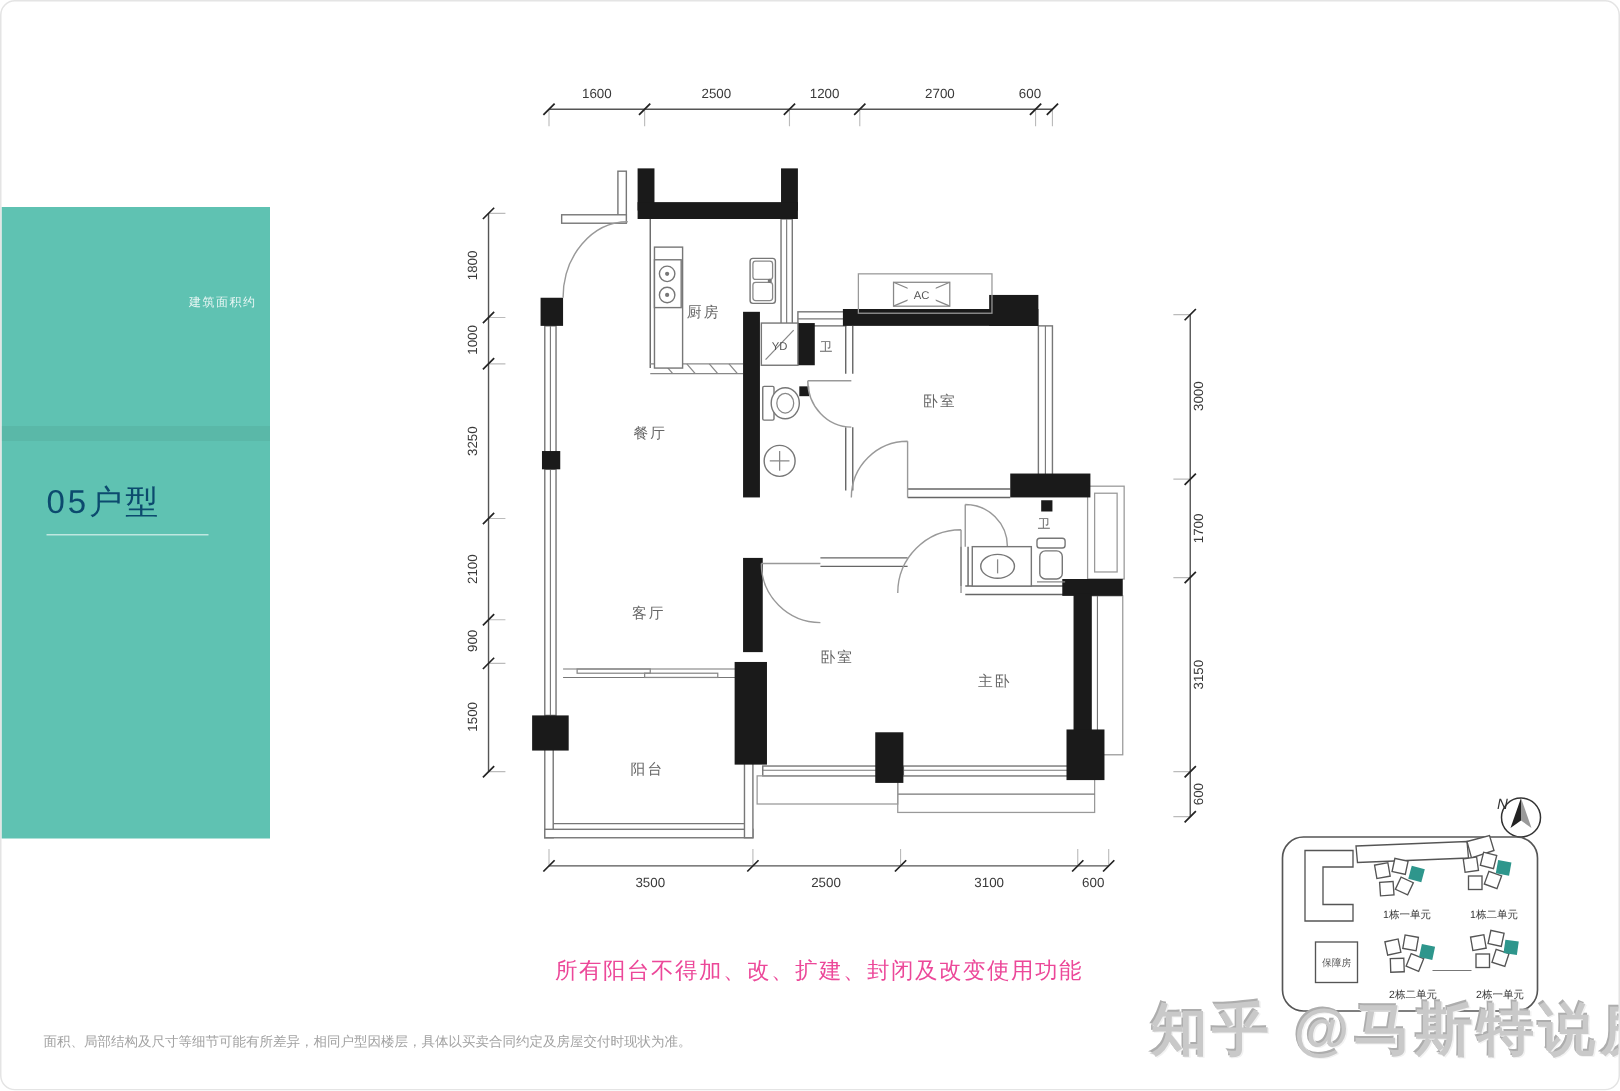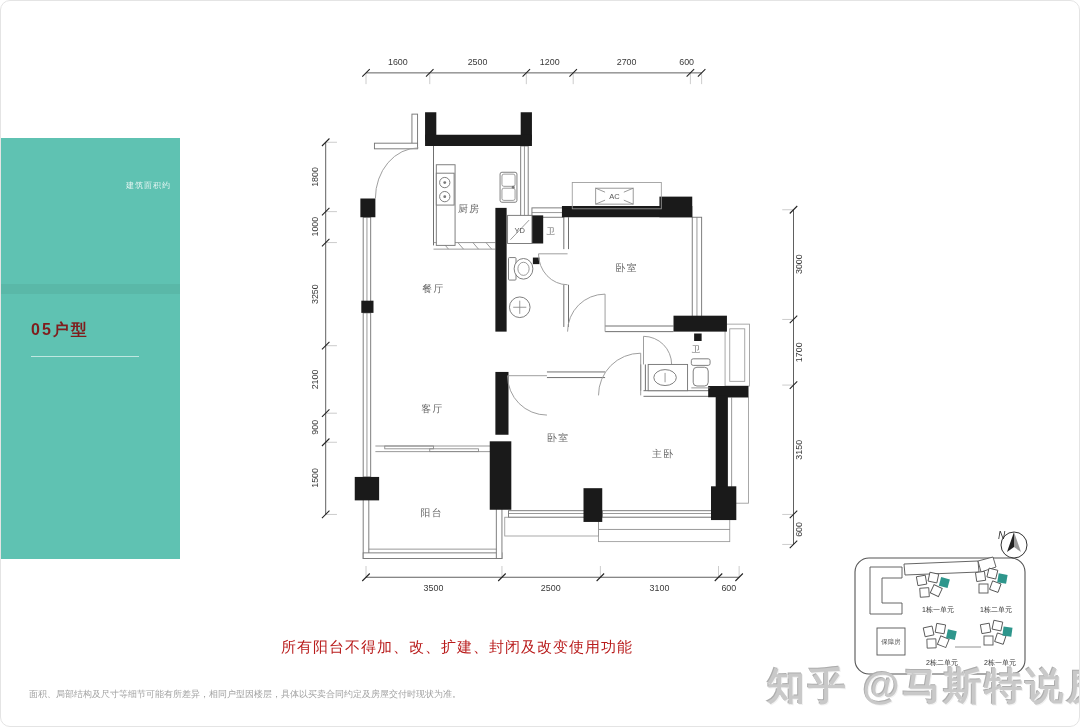--- a/index.html
+++ b/index.html
@@ -2,45 +2,45 @@
 <html><head>
 <meta charset="utf-8">
 <style>
   html,body{margin:0;padding:0;background:#fff;}
   .page{position:relative;width:1080px;height:727px;background:#ffffff;overflow:hidden;
         font-family:"Liberation Sans","DejaVu Sans",sans-serif;border:1px solid #e4e4e4;
         border-radius:10px;box-sizing:border-box;}
   
   .sidebar{position:absolute;left:0;top:137px;width:179px;height:421px;background:#5FC2B2;}
   .sidebar .band{position:absolute;left:0;top:146px;width:100%;height:10px;background:rgba(0,0,0,.05);}
-  .area-note{position:absolute;left:97px;top:42px;font-size:8px;color:rgba(255,255,255,.85);letter-spacing:1px;padding-left:28px;}
+  .area-note{position:absolute;left:97px;top:58px;font-size:8px;color:rgba(255,255,255,.85);letter-spacing:1px;padding-left:28px;}
   .area{position:absolute;left:26px;top:52px;font-size:60px;font-weight:300;color:#fff;line-height:1;}
   .area sup{font-size:26px;vertical-align:28px;font-weight:300;}
-  .unit-type{position:absolute;left:30px;top:182px;font-size:16px;font-weight:700;color:#7f1d1d;letter-spacing:2px;}
+  .unit-type{position:absolute;left:30px;top:182px;font-size:22px;font-weight:400;color:#0c4a6e;letter-spacing:2px;}
   .unit-rule{position:absolute;left:30px;top:218px;width:108px;height:1px;background:rgba(255,255,255,.6);}
   
   .plan-svg{position:absolute;left:280px;top:40px;}
   .dim{font-size:9.5px;fill:#3a3a3a;}
   .room{font-size:10.5px;fill:#666;letter-spacing:1.5px;}
   .room-sm{font-size:9px;fill:#666;}
   .fixlbl{font-size:8px;fill:#555;}
   .dimline{stroke:#555;stroke-width:1;}
   .tick{stroke:#222;stroke-width:1.2;}
   .ext{stroke:#bbb;stroke-width:.8;}
   .wall{fill:#1a1a1a;}
   .thin{stroke:#666;stroke-width:1;fill:none;}
   .thin2{stroke:#888;stroke-width:.9;fill:none;}
   .win{fill:#fff;stroke:#777;stroke-width:1;}
   .winmid{stroke:#777;stroke-width:.8;}
   .door{stroke:#999;stroke-width:1;fill:none;}
   .fix{stroke:#777;stroke-width:1;fill:#fff;}
   .bay{stroke:#999;stroke-width:.9;fill:none;}
   
-  .notice{position:absolute;left:280px;top:637px;width:530px;text-align:left;
-          font-size:15px;color:#b91c1c;letter-spacing:1px;}
+  .notice{position:absolute;left:280px;top:637px;width:530px;text-align:center;
+          font-size:15px;color:#ec4899;letter-spacing:1px;}
   .disclaimer{position:absolute;left:28px;top:686px;width:600px;font-size:9px;
               color:#a2a2a2;line-height:1.7;}
   .watermark{position:absolute;left:766px;top:660px;font-size:38px;font-weight:700;
              color:#c9c9c9;letter-spacing:3px;white-space:nowrap;
              text-shadow:1px 1px 0 #f2f2f2,-1px -1px 0 #adadad;}
   
   .sitemap-svg{position:absolute;left:845px;top:518px;}
   .map-b{fill:#fff;stroke:#555;stroke-width:.9;}
   .map-lbl{font-size:7px;fill:#333;}
   .map-tiny{font-size:6.5px;fill:#555;}

